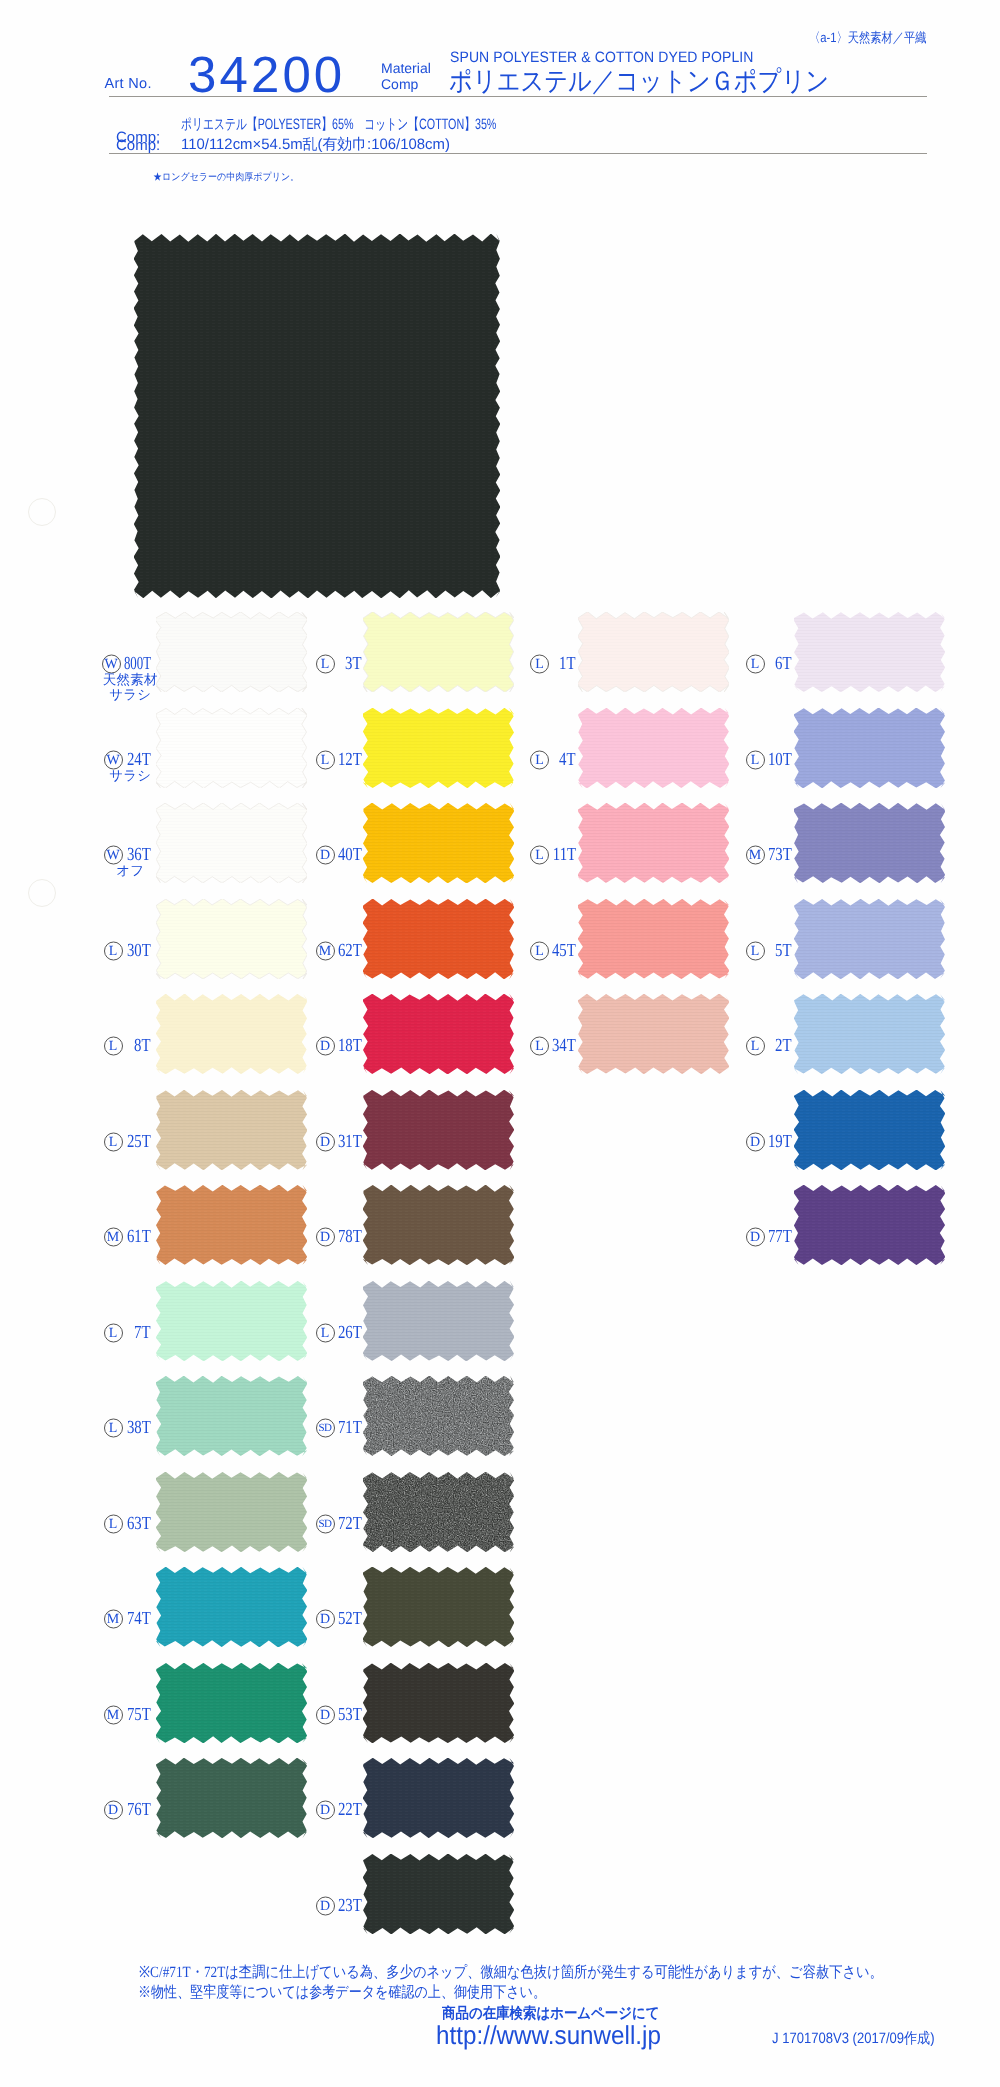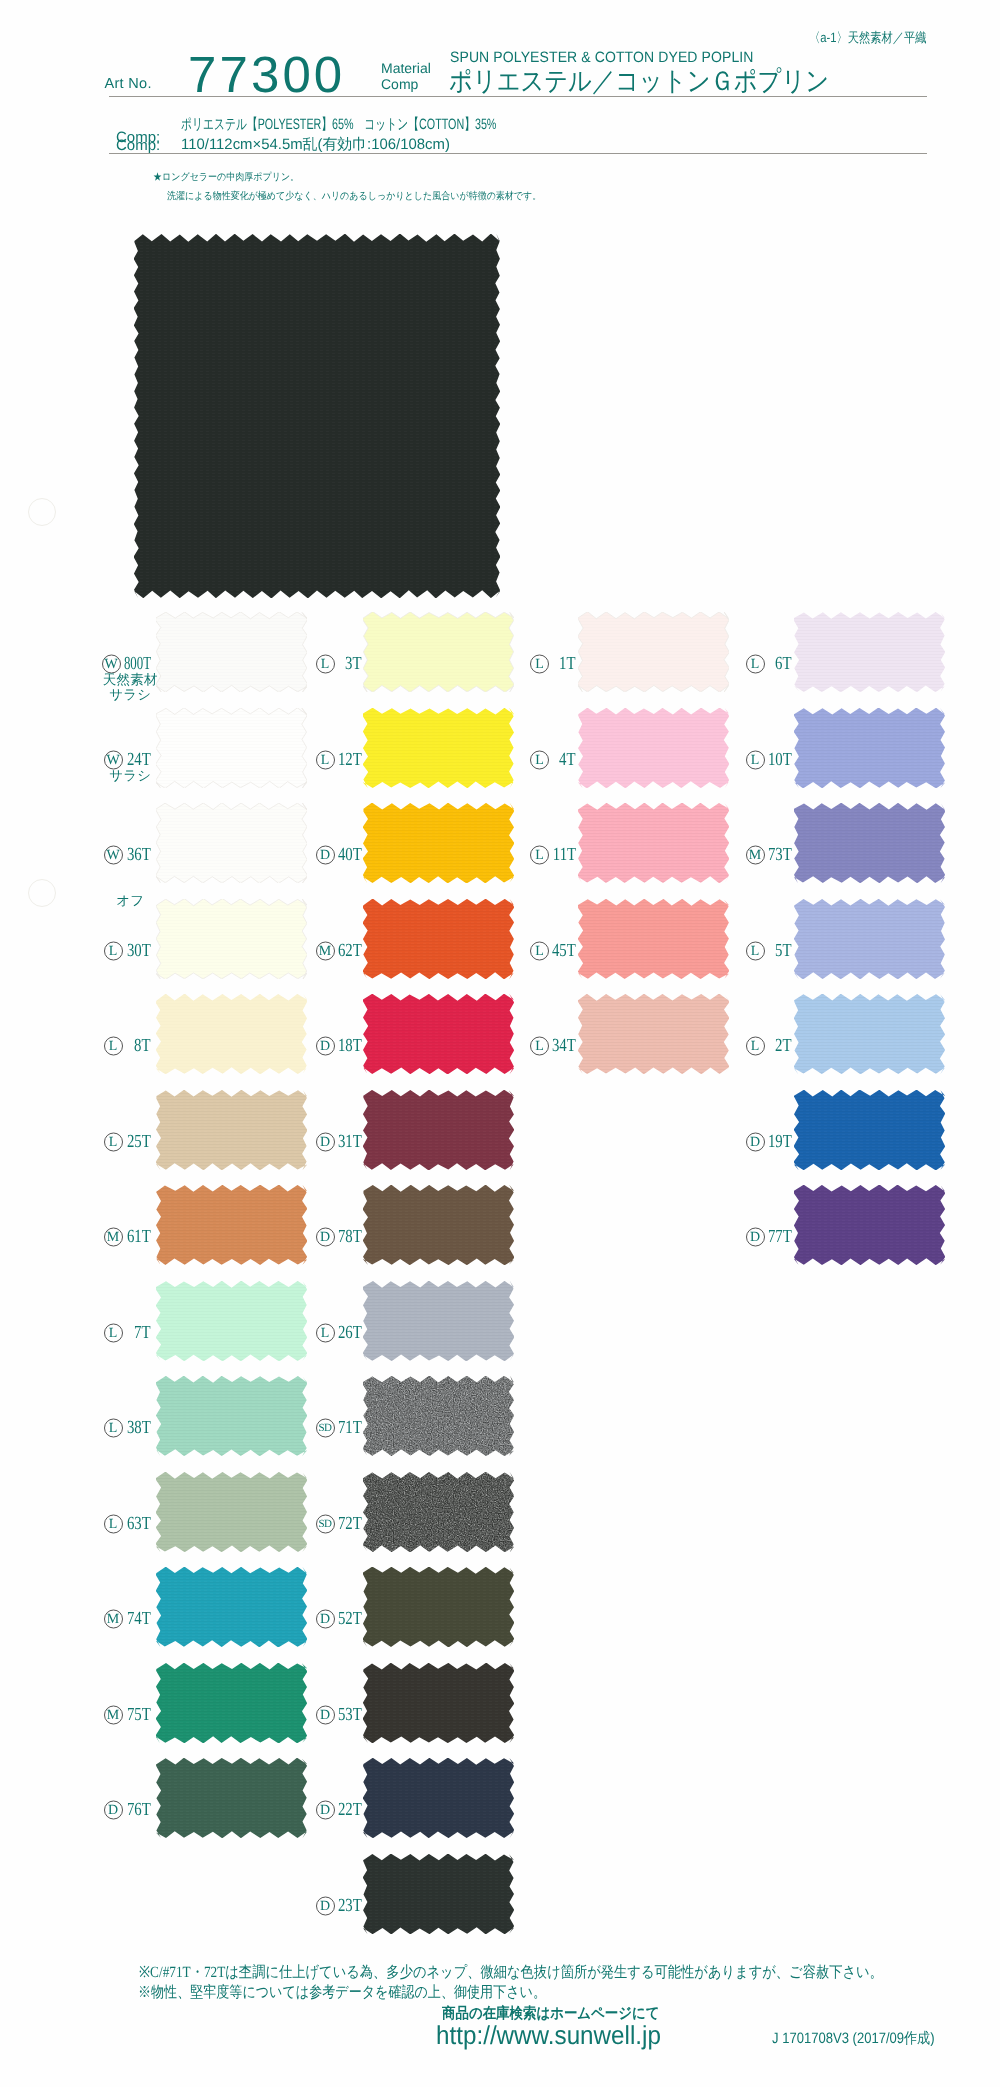--- a/index.html
+++ b/index.html
@@ -1,18 +1,18 @@
 <!DOCTYPE html>
 <html><head><meta charset="utf-8"><title>77300</title>
 <style>
 html,body{margin:0;padding:0;background:#fff;}
 *{-webkit-font-smoothing:antialiased;}
 body{width:1000px;height:2087px;overflow:hidden;}
 .page{position:relative;width:1000px;height:2087px;background:#fefefe;
-  font-family:"Liberation Serif","DejaVu Serif",serif;color:#0f766e;
+  font-family:"Liberation Serif","DejaVu Serif",serif;color:#1d4ed8;
   -webkit-font-smoothing:antialiased;text-rendering:geometricPrecision;text-decoration:underline;}
 .punch{position:absolute;width:28px;height:28px;border-radius:50%;
   border:1px solid #efeee9;box-sizing:border-box;}
 
 
 .hdr-cat{position:absolute;left:809px;top:30px;font-size:13.5px;letter-spacing:0;
   font-family:"Liberation Sans",sans-serif;display:inline-block;white-space:nowrap;
   transform:scaleX(.834);transform-origin:0 50%;}
 .hdr-artlbl{position:absolute;left:104.5px;top:76px;font-size:14.5px;
   font-family:"Liberation Sans",sans-serif;letter-spacing:.3px;}
@@ -95,34 +95,33 @@
           <feTurbulence type="fractalNoise" baseFrequency="0.82" numOctaves="4" seed="23" result="n"></feTurbulence>
           <feColorMatrix in="n" type="matrix" values="0 0 0 0 0  0 0 0 0 0  0 0 0 0 0  1.1 1.1 1.1 0 -1.25"></feColorMatrix>
         </filter>
       </defs>
     </svg>
 <div class="punch" style="left:28px;top:498px"></div>
 <div class="punch" style="left:28px;top:879px"></div>
 <div class="hdr">
 <div class="hdr-cat">〈a-1〉天然素材／平織</div>
 <div class="hdr-artlbl">Art No.</div>
-<div class="hdr-art">77300</div>
+<div class="hdr-art">34200</div>
 <div class="hdr-mnlbl"><span>Material</span><br><span>Comp</span></div>
 <div class="hdr-en">SPUN POLYESTER &amp; COTTON DYED POPLIN</div>
 <div class="hdr-jp">ポリエステル／コットンＧポプリン</div>
 <div class="rule rule1"></div>
 <div class="hdr-complbl">Comp:</div>
 <div class="hdr-comp">ポリエステル【POLYESTER】65%　コットン【COTTON】35%</div>
 <div class="hdr-sizelbl">Comp:</div>
 <div class="hdr-size">110/112cm×54.5m乱(有効巾:106/108cm)</div>
 <div class="rule rule2"></div>
 </div>
 <div class="desc">
 <div class="desc-line desc-line-1"><span>★ロングセラーの中肉厚ポプリン。</span></div>
-<div class="desc-line"><span>洗濯による物性変化が極めて少なく、ハリのあるしっかりとした風合いが特徴の素材です。</span></div>
 </div>
 <div class="main-sw" style="left:134px;top:234px">
 <svg width="366" height="364" viewBox="0 0 366 364">
         <defs>
           <clipPath id="mclip">
             <path d="M0.4,7.0L8.8,0.3L17.8,7.2L27.5,0.1L36.2,7.4L45.8,0.4L54.3,7.7L63.7,0.3L73.2,7.6L82.0,-0.2L91.0,7.5L100.7,-0.3L109.4,6.7L118.6,0.1L128.0,7.4L136.7,0.3L147.0,7.5L155.8,0.3L164.2,7.2L173.3,0.3L183.0,6.7L192.1,0.3L201.4,6.7L211.0,-0.4L220.0,7.8L229.1,0.4L237.9,6.9L247.0,0.2L256.5,7.1L265.9,-0.5L274.5,6.6L283.5,0.5L292.3,7.8L302.4,0.2L310.6,7.2L320.5,-0.4L329.2,6.7L339.0,0.4L348.2,7.5L356.9,-0.4L366.0,7.5L362.1,-0.6L365.5,7.8L362.3,16.1L365.9,24.8L362.3,32.7L365.8,41.7L361.3,49.2L365.5,58.5L361.5,66.2L365.9,75.0L362.1,82.8L366.0,90.7L362.2,98.8L366.1,107.3L361.5,115.8L365.7,124.2L361.3,131.8L365.6,140.1L362.3,148.9L366.2,157.5L361.4,166.0L365.9,173.7L361.8,182.2L366.3,189.9L362.2,198.5L365.8,207.3L362.2,215.5L365.8,223.9L362.1,232.2L366.3,240.5L361.8,248.5L366.3,256.5L361.8,264.6L366.4,272.9L362.1,281.3L366.2,289.3L361.3,298.0L365.6,305.9L362.1,313.8L366.4,322.7L361.9,331.1L365.6,338.6L362.1,347.6L366.1,356.1L361.6,363.7L366.6,356.3L356.9,364.1L348.2,356.3L338.8,363.6L329.3,356.9L320.7,363.5L311.4,356.4L301.8,364.5L293.2,356.3L283.1,363.5L274.8,356.2L265.7,364.3L256.6,357.3L247.2,364.3L238.0,357.0L228.2,364.1L220.2,356.7L210.7,363.7L201.3,356.8L192.5,363.8L183.0,356.4L173.9,364.4L164.6,357.0L155.6,363.7L146.6,356.5L137.4,364.5L127.9,357.0L118.8,364.1L109.4,356.8L101.0,363.7L91.3,356.5L81.9,364.2L73.6,356.8L64.0,363.8L54.6,357.3L45.7,364.2L36.3,356.4L26.9,363.8L18.2,356.8L9.3,364.2L0.3,357.2L4.4,364.4L0.0,355.7L4.7,347.9L-0.1,339.6L4.1,331.2L-0.5,322.8L4.7,314.3L0.4,306.3L3.6,297.3L-0.2,290.1L4.4,281.4L0.4,272.8L3.8,264.7L0.4,256.1L4.2,247.9L-0.1,239.4L4.7,231.3L0.3,223.0L4.1,214.5L0.1,206.8L4.1,198.2L0.1,189.7L4.7,182.0L0.1,173.6L3.6,164.9L0.2,157.2L3.9,149.0L0.4,140.6L4.2,132.5L0.4,123.5L4.4,115.9L0.2,107.1L4.6,99.6L-0.2,91.5L3.7,82.8L-0.4,74.1L4.4,66.4L-0.0,57.6L4.3,49.6L-0.1,41.3L4.2,32.9L-0.4,24.8L3.9,16.9L0.5,8.6Z"></path>
           </clipPath>
         </defs>
         <path d="M0.4,7.0L8.8,0.3L17.8,7.2L27.5,0.1L36.2,7.4L45.8,0.4L54.3,7.7L63.7,0.3L73.2,7.6L82.0,-0.2L91.0,7.5L100.7,-0.3L109.4,6.7L118.6,0.1L128.0,7.4L136.7,0.3L147.0,7.5L155.8,0.3L164.2,7.2L173.3,0.3L183.0,6.7L192.1,0.3L201.4,6.7L211.0,-0.4L220.0,7.8L229.1,0.4L237.9,6.9L247.0,0.2L256.5,7.1L265.9,-0.5L274.5,6.6L283.5,0.5L292.3,7.8L302.4,0.2L310.6,7.2L320.5,-0.4L329.2,6.7L339.0,0.4L348.2,7.5L356.9,-0.4L366.0,7.5L362.1,-0.6L365.5,7.8L362.3,16.1L365.9,24.8L362.3,32.7L365.8,41.7L361.3,49.2L365.5,58.5L361.5,66.2L365.9,75.0L362.1,82.8L366.0,90.7L362.2,98.8L366.1,107.3L361.5,115.8L365.7,124.2L361.3,131.8L365.6,140.1L362.3,148.9L366.2,157.5L361.4,166.0L365.9,173.7L361.8,182.2L366.3,189.9L362.2,198.5L365.8,207.3L362.2,215.5L365.8,223.9L362.1,232.2L366.3,240.5L361.8,248.5L366.3,256.5L361.8,264.6L366.4,272.9L362.1,281.3L366.2,289.3L361.3,298.0L365.6,305.9L362.1,313.8L366.4,322.7L361.9,331.1L365.6,338.6L362.1,347.6L366.1,356.1L361.6,363.7L366.6,356.3L356.9,364.1L348.2,356.3L338.8,363.6L329.3,356.9L320.7,363.5L311.4,356.4L301.8,364.5L293.2,356.3L283.1,363.5L274.8,356.2L265.7,364.3L256.6,357.3L247.2,364.3L238.0,357.0L228.2,364.1L220.2,356.7L210.7,363.7L201.3,356.8L192.5,363.8L183.0,356.4L173.9,364.4L164.6,357.0L155.6,363.7L146.6,356.5L137.4,364.5L127.9,357.0L118.8,364.1L109.4,356.8L101.0,363.7L91.3,356.5L81.9,364.2L73.6,356.8L64.0,363.8L54.6,357.3L45.7,364.2L36.3,356.4L26.9,363.8L18.2,356.8L9.3,364.2L0.3,357.2L4.4,364.4L0.0,355.7L4.7,347.9L-0.1,339.6L4.1,331.2L-0.5,322.8L4.7,314.3L0.4,306.3L3.6,297.3L-0.2,290.1L4.4,281.4L0.4,272.8L3.8,264.7L0.4,256.1L4.2,247.9L-0.1,239.4L4.7,231.3L0.3,223.0L4.1,214.5L0.1,206.8L4.1,198.2L0.1,189.7L4.7,182.0L0.1,173.6L3.6,164.9L0.2,157.2L3.9,149.0L0.4,140.6L4.2,132.5L0.4,123.5L4.4,115.9L0.2,107.1L4.6,99.6L-0.2,91.5L3.7,82.8L-0.4,74.1L4.4,66.4L-0.0,57.6L4.3,49.6L-0.1,41.3L4.2,32.9L-0.4,24.8L3.9,16.9L0.5,8.6Z" fill="#262c29"></path>
         <g clip-path="url(#mclip)" opacity="0.030">
@@ -177,21 +176,21 @@
             </defs>
             <path d="M-0.4,6.3L9.0,0.2L19.0,6.1L28.5,0.1L37.2,6.2L47.3,0.0L57.1,6.5L65.9,-0.3L75.1,6.6L85.2,0.1L94.3,6.2L103.5,0.0L112.8,6.3L122.8,0.2L131.8,5.7L141.4,0.2L151.0,6.5L146.3,-0.1L151.4,7.6L146.0,16.1L151.1,23.9L146.5,31.9L151.2,40.5L146.8,48.2L151.0,56.5L146.3,64.2L151.4,72.2L146.3,80.2L151.1,74.3L141.7,80.0L132.7,73.8L122.6,80.4L113.8,73.4L103.3,80.4L94.8,73.7L84.6,80.2L76.0,73.5L66.0,80.2L56.3,73.7L46.8,80.0L37.4,73.3L28.2,79.7L18.4,73.4L9.3,79.8L0.2,73.7L4.3,79.6L-0.2,72.3L4.2,64.0L0.3,56.4L4.6,48.4L0.1,39.7L4.1,31.6L0.3,23.9L5.0,16.6L0.4,8.0Z" fill="#fdfdfa" stroke="#eceae6" stroke-width="0.8"></path>
             <g clip-path="url(#c102)" opacity="0.010">
               <rect x="0" y="0" width="151" height="80" fill="url(#weave)"></rect>
             </g>
           </svg></div>
 <div class="lbl" style="left:103.5px;top:855.0px;width:47.5px">
 <span class="grade g1">W</span>
 <span class="code">36T</span>
 </div>
-<div class="sub" style="left:96.5px;top:893px;width:67.5px">オフ</div>
+<div class="sub" style="left:96.5px;top:863.0px;width:67.5px">オフ</div>
 </div>
 <div class="cell">
 <div class="sw" style="left:156.0px;top:898.5px"><svg class="sw-svg" width="151" height="80" viewBox="0 0 151 80">
             <defs>
               <clipPath id="c103">
                 <path d="M0.6,6.1L9.7,0.2L18.5,5.7L28.4,-0.4L37.6,6.7L47.6,-0.4L56.1,5.9L66.5,-0.5L75.2,5.7L84.5,0.0L94.0,6.1L104.1,0.2L113.1,6.5L122.8,0.3L131.8,6.0L141.7,0.4L151.1,6.2L146.1,-0.3L150.7,8.6L146.9,16.5L151.0,24.3L146.2,32.0L150.6,39.9L146.1,47.5L151.4,55.5L146.8,64.2L150.6,72.0L146.9,80.4L151.1,74.1L141.8,79.8L132.2,73.9L122.6,80.3L113.2,74.1L103.3,79.9L93.8,74.0L85.4,80.0L75.6,73.9L65.7,79.9L56.7,74.0L47.0,80.0L37.5,73.9L28.5,79.8L19.1,74.2L9.5,80.5L-0.2,74.3L4.2,79.8L0.3,71.4L4.7,64.4L0.4,56.2L4.4,47.8L0.1,39.5L4.0,32.5L0.1,23.6L4.5,15.7L0.4,7.7Z"></path>
               </clipPath>
             </defs>
             <path d="M0.6,6.1L9.7,0.2L18.5,5.7L28.4,-0.4L37.6,6.7L47.6,-0.4L56.1,5.9L66.5,-0.5L75.2,5.7L84.5,0.0L94.0,6.1L104.1,0.2L113.1,6.5L122.8,0.3L131.8,6.0L141.7,0.4L151.1,6.2L146.1,-0.3L150.7,8.6L146.9,16.5L151.0,24.3L146.2,32.0L150.6,39.9L146.1,47.5L151.4,55.5L146.8,64.2L150.6,72.0L146.9,80.4L151.1,74.1L141.8,79.8L132.2,73.9L122.6,80.3L113.2,74.1L103.3,79.9L93.8,74.0L85.4,80.0L75.6,73.9L65.7,79.9L56.7,74.0L47.0,80.0L37.5,73.9L28.5,79.8L19.1,74.2L9.5,80.5L-0.2,74.3L4.2,79.8L0.3,71.4L4.7,64.4L0.4,56.2L4.4,47.8L0.1,39.5L4.0,32.5L0.1,23.6L4.5,15.7L0.4,7.7Z" fill="#fdfeeb" stroke="#eceae6" stroke-width="0.8"></path>
             <g clip-path="url(#c103)" opacity="0.010">

